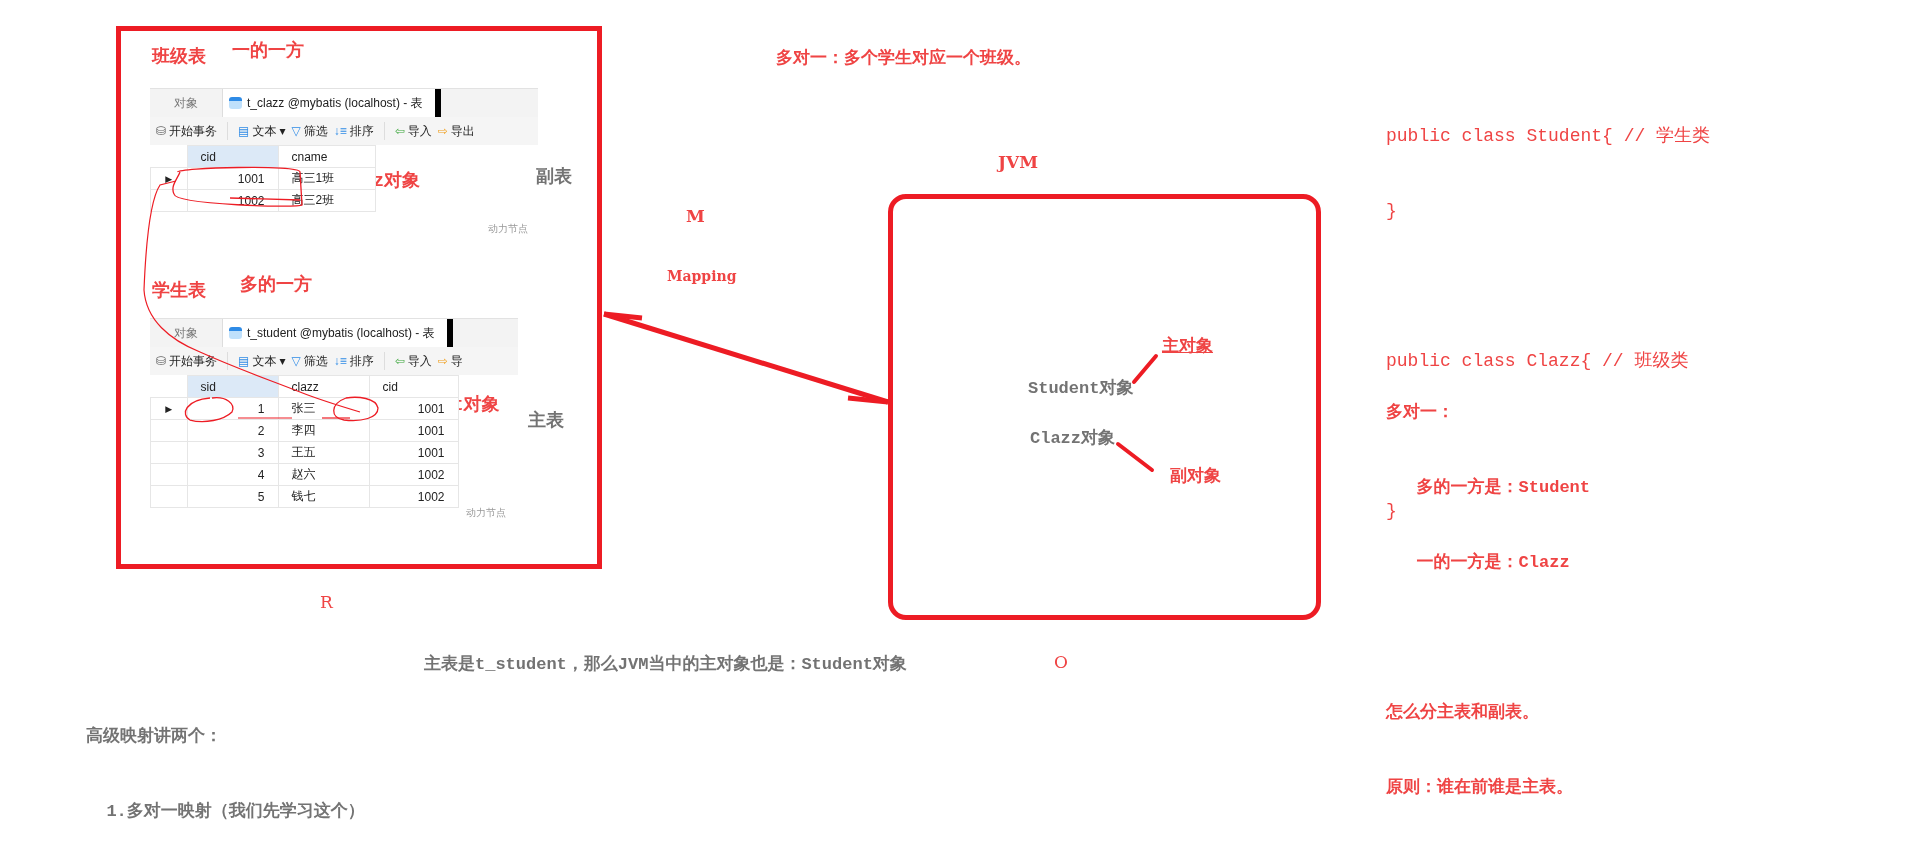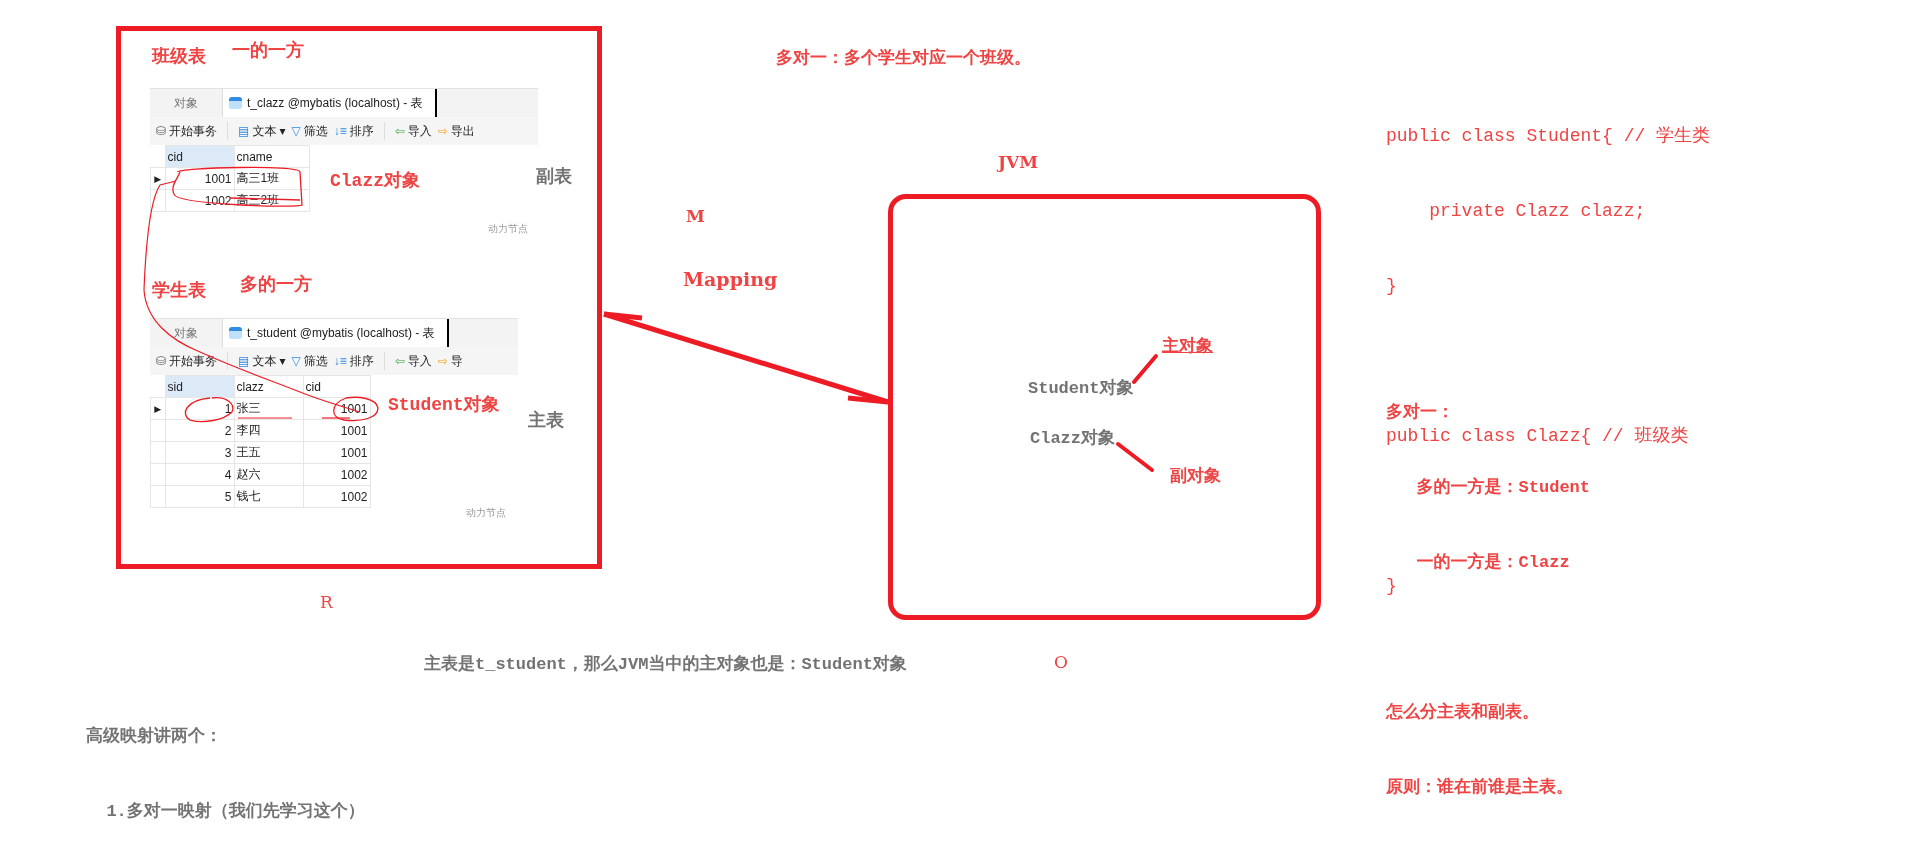--- a/index.html
+++ b/index.html
@@ -16,28 +16,28 @@
   .rbox { position: absolute; left: 116px; top: 26px; width: 486px; height: 543px;
           border: 5px solid #ed1c24; box-sizing: border-box; }
   
   .jvmbox { position: absolute; left: 888px; top: 194px; width: 433px; height: 426px;
             border: 5px solid #ed1c24; border-radius: 18px; box-sizing: border-box; }
 
   
   .pane { position: absolute; font-family: "Liberation Sans", "DejaVu Sans", sans-serif; font-size: 12px; color: #222; }
   .tabbar { height: 28px; background: #f3f3f3; border-top: 1px solid #e2e2e2; display: flex; align-items: stretch; }
   .tab-obj { width: 72px; display: flex; align-items: center; justify-content: center; color: #777; }
-  .tab-active { background: #fff; border-left: 1px solid #ddd; border-right: 2px solid #000000; display: flex; align-items: center; padding: 0 12px 0 6px; gap: 5px; }
+  .tab-active { background: #fff; border-left: 1px solid #ddd; border-right: 6px solid #000000; display: flex; align-items: center; padding: 0 12px 0 6px; gap: 5px; }
   .tbl-icon { width: 13px; height: 12px; border-radius: 3px; background: linear-gradient(#2f8be6 0 35%, #bfe0fb 35%); display: inline-block; }
   .toolbar { height: 28px; background: #f5f5f5; display: flex; align-items: center; gap: 6px; padding-left: 6px; }
   .tb-btn { display: flex; align-items: center; gap: 3px; cursor: default; }
   .tb-sep { width: 1px; height: 18px; background: #ddd; margin: 0 4px; }
   .ico { font-size: 12px; }
   .grid { border-collapse: collapse; background: #fff; }
-  .grid td, .grid th { border: 1px solid #e6e6e6; height: 21px; padding: 0 2px; font-weight: normal; }
+  .grid td, .grid th { border: 1px solid #e6e6e6; height: 21px; padding: 0 13px; font-weight: normal; }
   .grid th { text-align: left; background: #fff; }
   .grid th.sel { background: #dce9f7; }
   .grid td.ind { width: 10px; padding: 0; text-align: center; font-size: 9px; }
   .grid td.num { text-align: right; }
   .watermark { position: absolute; font-family: Liberation Sans, sans-serif; font-size: 10px; color: #999; }
 </style>
 </head>
 <body>
 
 <div class="abs red lbl" style="left:776px; top:46px; font-size:17px;">多对一：多个学生对应一个班级。</div>
@@ -209,33 +209,32 @@
   <line x1="604" y1="314" x2="888" y2="402" stroke="#ed1c24" stroke-width="5"></line>
   <line x1="604" y1="314" x2="642" y2="318" stroke="#ed1c24" stroke-width="5"></line>
   <line x1="888" y1="402" x2="848" y2="398" stroke="#ed1c24" stroke-width="5"></line>
 
   <line x1="1134" y1="382" x2="1156" y2="356" stroke="#ed1c24" stroke-width="4" stroke-linecap="round"></line>
   <line x1="1118" y1="444" x2="1152" y2="470" stroke="#ed1c24" stroke-width="4" stroke-linecap="round"></line>
 </svg>
 
 <div class="abs red lbl" style="left:320px; top:592px; font-size:17px; font-weight:normal;">R</div>
 <div class="abs red lbl" style="left:686px; top:206px; font-size:17px;">M</div>
-<div class="abs red lbl" style="left:683px; top:268px; font-size:19px;">Mapping</div>
+<div class="abs red lbl" style="left:667px; top:268px; font-size:14px;">Mapping</div>
 <div class="abs red lbl" style="left:1054px; top:652px; font-size:17px; font-weight:normal;">O</div>
 <div class="abs red lbl" style="left:998px; top:152px; font-size:17px;text-align:center;">JVM</div>
 
 <div class="jvmbox"></div>
 <div class="abs green lbl mono" style="left:1028px; top:376px; font-size:17px;">Student对象</div>
 <div class="abs green lbl mono" style="left:1030px; top:426px; font-size:17px;">Clazz对象</div>
 <div class="abs red lbl" style="left:1162px; top:334px; font-size:17px;text-decoration:underline;">主对象</div>
 <div class="abs red lbl" style="left:1170px; top:464px; font-size:17px;">副对象</div>
 
 <div class="abs red mono code" style="left:1386px; top:74px;">
   <div>public class Student{ // 学生类</div>
-  <div>    private Clazz clazz;</div>
   <div>}</div>
   <div style="height:25px"></div>
   <div>public class Clazz{ // 班级类</div>
   <div style="height:25px"></div>
   <div>}</div>
 </div>
 
 <div class="abs mono" style="left:1386px; top:350px; font-size:17px; line-height:25px; font-weight:bold;">
   <div class="red">多对一：</div>
   <div class="red">   多的一方是：Student</div>

